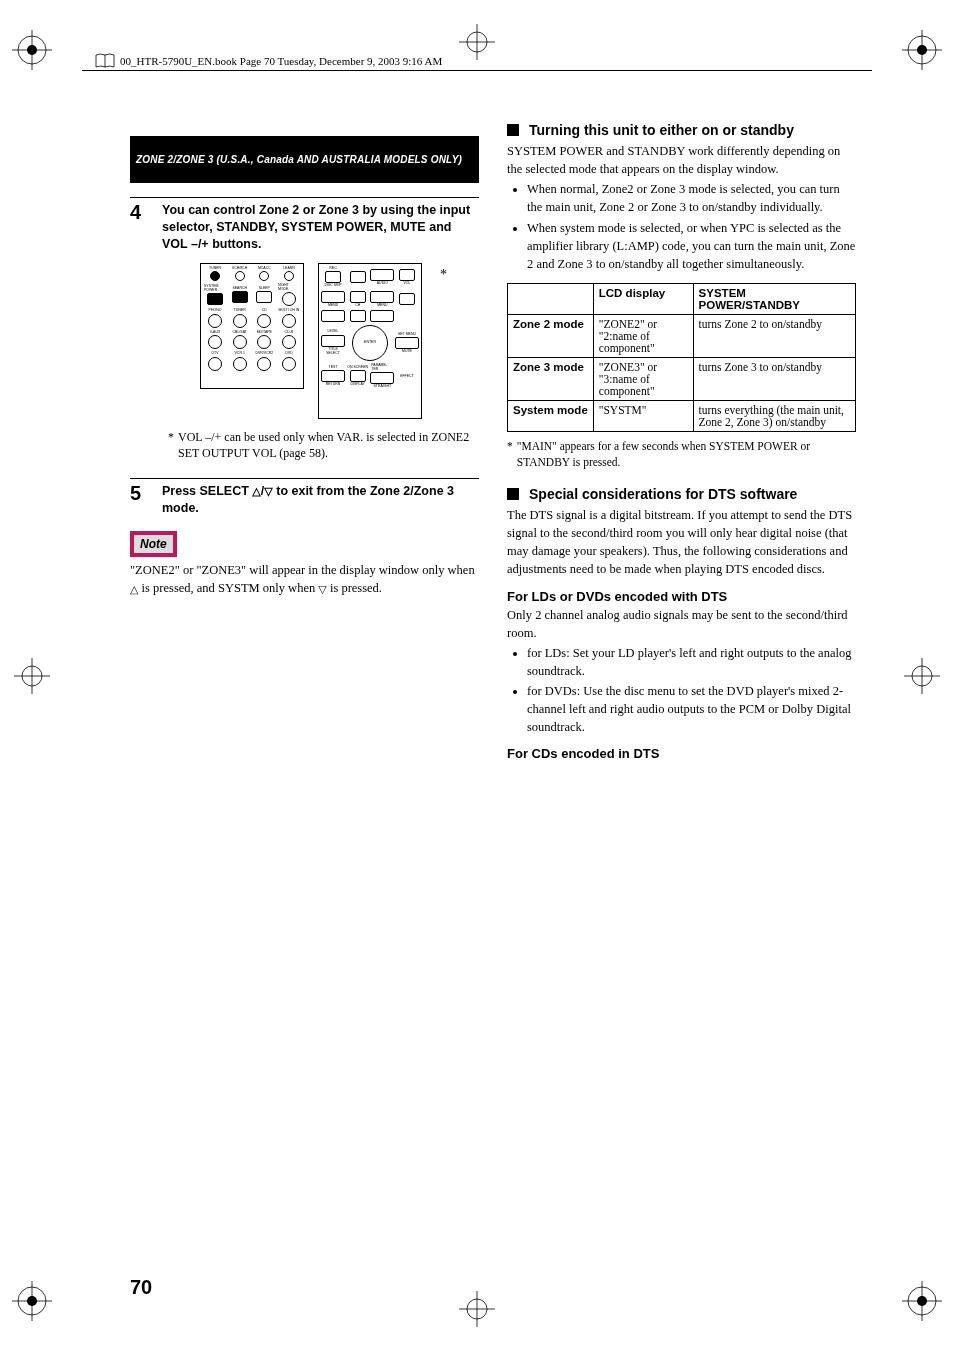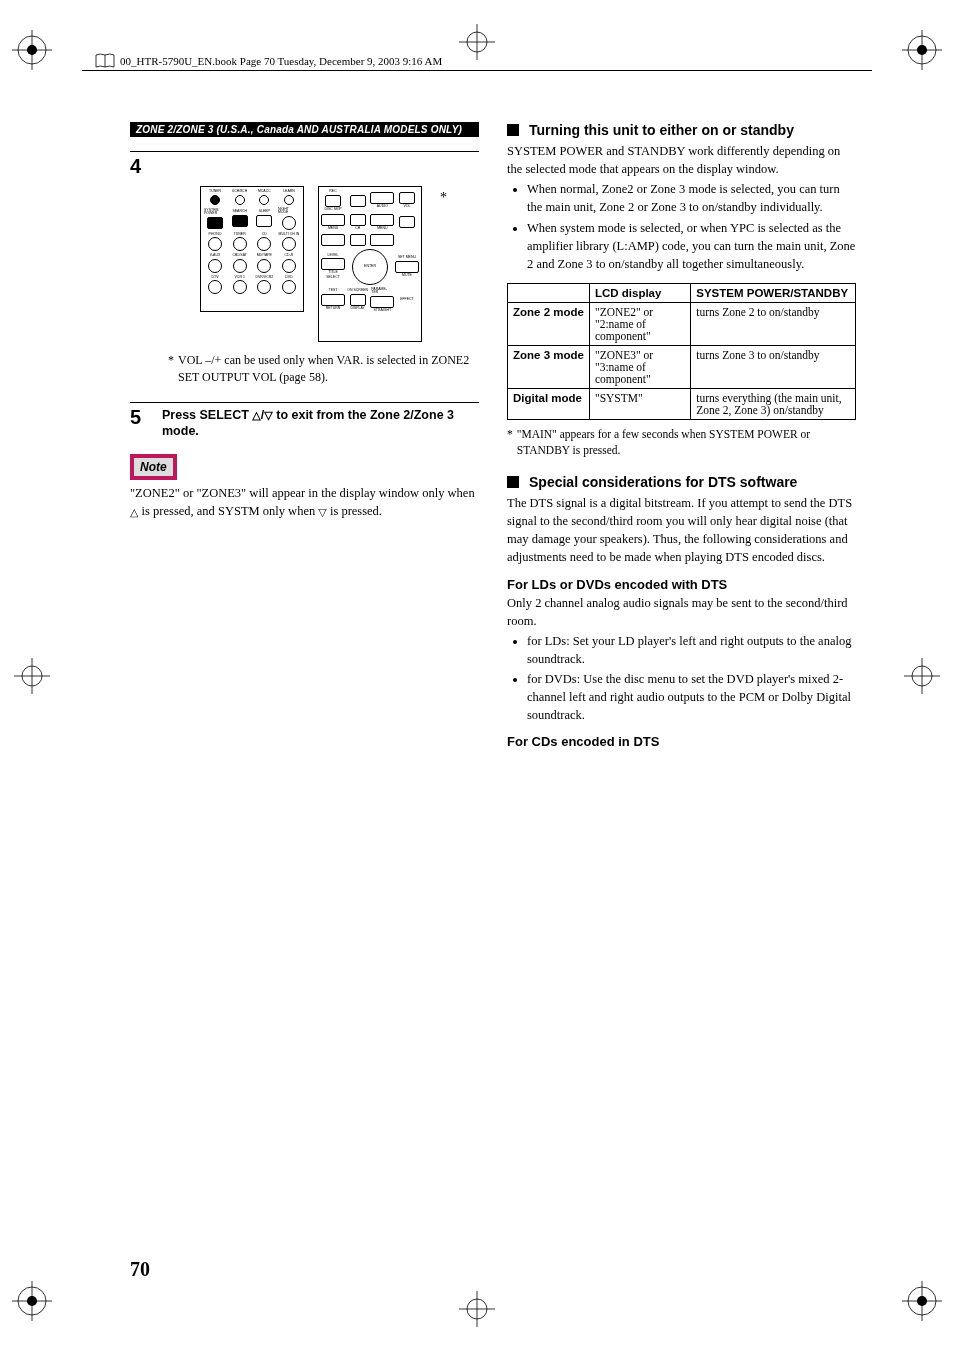--- a/index.html
+++ b/index.html
@@ -59,23 +59,24 @@
     flex: 1;
     width: 50%;
   }
   .section-bar {
     background: #000;
     color: #fff;
     font-family: Arial, Helvetica, sans-serif;
     font-weight: bold;
     font-style: italic;
     font-size: 10px;
-    padding: 2px 6px;
+    padding: 18px 6px;
     letter-spacing: 0.2px;
     margin-bottom: 14px;
+    margin-top: 14px;
   }
   .step {
     display: flex;
     gap: 14px;
     border-top: 1px solid #000;
     padding-top: 4px;
     margin-bottom: 10px;
   }
   .step-num {
     font-family: Arial, Helvetica, sans-serif;
@@ -188,23 +189,23 @@
     gap: 4px;
   }
   .subhead2 {
     font-family: Arial, Helvetica, sans-serif;
     font-weight: bold;
     font-size: 13px;
     margin: 10px 0 2px 0;
   }
   .page-number {
     position: absolute;
-    bottom: 70px;
+    bottom: 52px;
     left: 130px;
-    font-family: Liberation Serif, serif;
+    font-family: Liberation Sans, sans-serif;
     font-weight: bold;
     font-size: 20px;
   }
 </style>
 </head>
 <body>
 
 <div class="crop-mark tl">
   <svg viewBox="0 0 40 40">
       <circle cx="20" cy="20" r="14" fill="none" stroke="#000" stroke-width="0.8"></circle>
@@ -277,20 +278,21 @@
 </div>
 <div class="header-rule"></div>
 
 <div class="content">
 
   <div class="col">
     <div class="section-bar">ZONE 2/ZONE 3 (U.S.A., Canada AND AUSTRALIA MODELS ONLY)</div>
 
     <div class="step">
       <div class="step-num">4</div>
+      <div class="step-body">You can control Zone 2 or Zone 3 by using the input selector, STANDBY, SYSTEM POWER, MUTE and VOL –/+ buttons.</div>
     </div>
 
     <div class="remote-figure">
 
       <div class="remote-panel panel-left">
         <div class="panel-row">
           <div class="panel-cell">
               <span class="lbl">TUNER</span>
               <span class="btn-tiny" style="background:#000"></span>
             </div>
@@ -513,21 +515,21 @@
         <td class="rowhead">Zone 2 mode</td>
         <td>"ZONE2" or "2:name of component"</td>
         <td>turns Zone 2 to on/standby</td>
       </tr>
       <tr>
         <td class="rowhead">Zone 3 mode</td>
         <td>"ZONE3" or "3:name of component"</td>
         <td>turns Zone 3 to on/standby</td>
       </tr>
       <tr>
-        <td class="rowhead">Digital mode</td>
+        <td class="rowhead">System mode</td>
         <td>"SYSTM"</td>
         <td>turns everything (the main unit, Zone 2, Zone 3) on/standby</td>
       </tr>
     </tbody>
       </table>
 
     <div class="table-note">
       <span>*</span>
       <span>"MAIN" appears for a few seconds when SYSTEM POWER or STANDBY is pressed.</span>
     </div>

